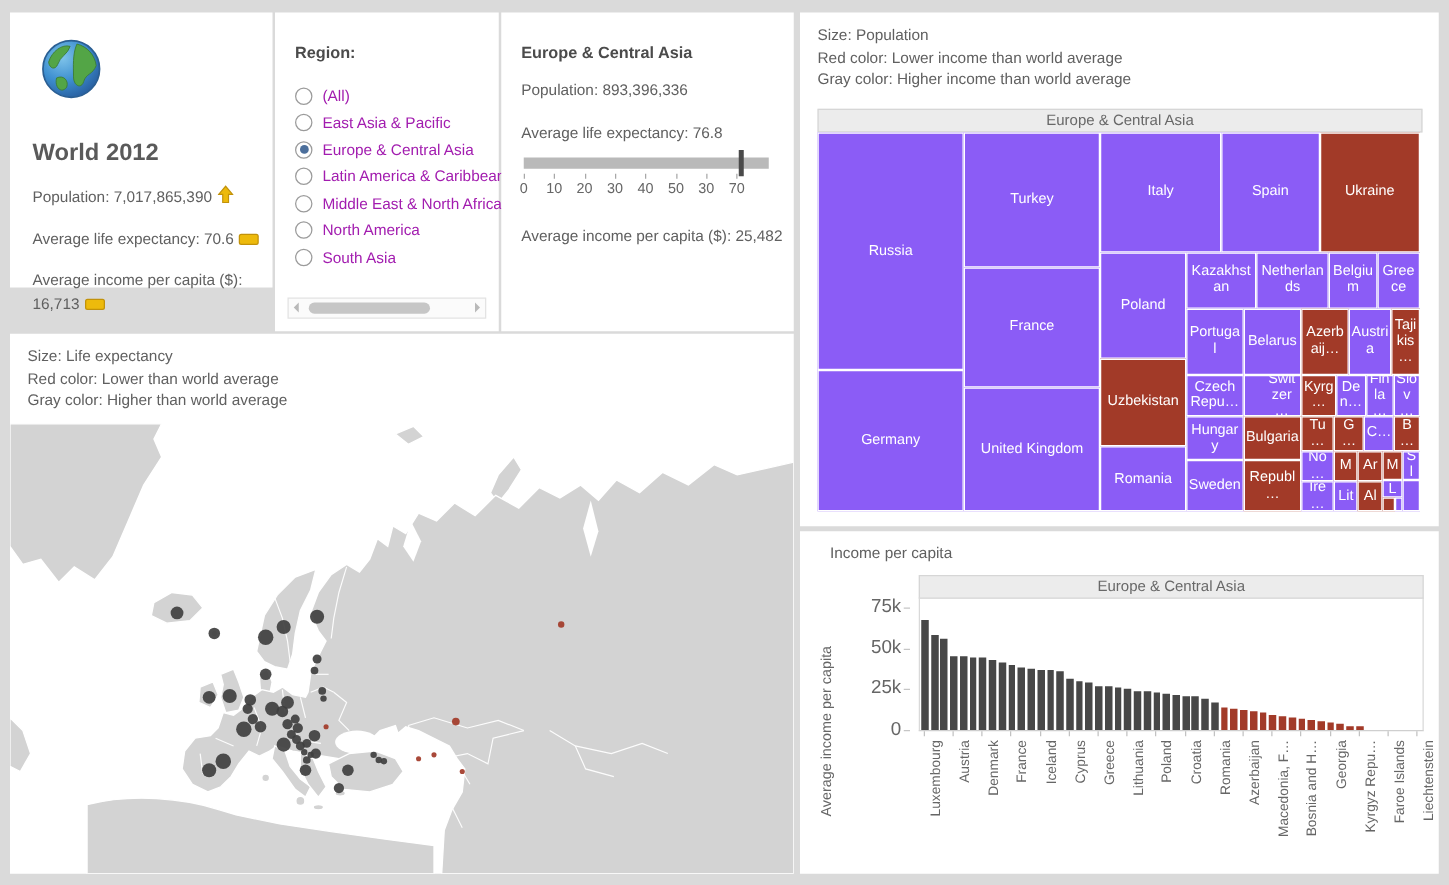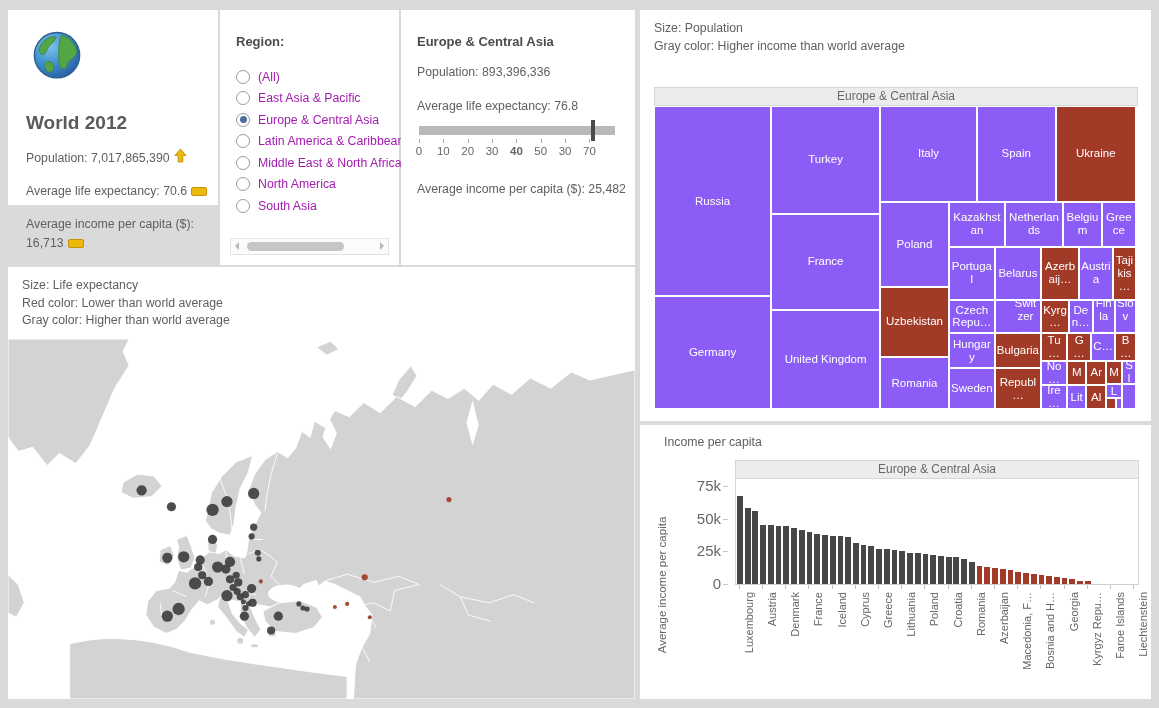--- a/index.html
+++ b/index.html
@@ -2,21 +2,21 @@
 <html><head>
 <meta charset="utf-8">
 <style>
   html,body{margin:0;padding:0;}
   body{
     width:1159px;height:708px;position:relative;overflow:hidden;
     background:#dadada;font-family:"Liberation Sans",sans-serif;
     -webkit-font-smoothing:antialiased;
   }
   .card{position:absolute;background:#fff;}
-  #p-world{left:8px;top:10px;width:210px;height:195px;}
+  #p-world{left:8px;top:10px;width:210px;height:220px;}
   #p-region{left:220px;top:10px;width:179px;height:255px;}
   #p-eca{left:401px;top:10px;width:234px;height:255px;}
   #p-map{left:8px;top:267px;width:627px;height:432px;}
   #p-tree{left:640px;top:10px;width:511px;height:411px;}
   #p-bar{left:640px;top:425px;width:511px;height:274px;}
 
   .t{font-size:12.3px;color:#606060;}
   .ptitle{font-weight:bold;color:#4b4b4b;font-size:13px;}
 
   
@@ -158,21 +158,21 @@
     <div id="gauge-axis">
         <div class="gtick" style="left: 0%;"></div>
         <div class="gticklab" style="left: 0%;">0</div>
         <div class="gtick" style="left: 12.4224%;"></div>
         <div class="gticklab" style="left: 12.4224%;">10</div>
         <div class="gtick" style="left: 24.8447%;"></div>
         <div class="gticklab" style="left: 24.8447%;">20</div>
         <div class="gtick" style="left: 37.2671%;"></div>
         <div class="gticklab" style="left: 37.2671%;">30</div>
         <div class="gtick" style="left: 49.6894%;"></div>
-        <div class="gticklab" style="left: 49.6894%; font-weight: bold;">40</div>
+        <div class="gticklab" style="left: 49.6894%;">40</div>
         <div class="gtick" style="left: 62.1118%;"></div>
         <div class="gticklab" style="left: 62.1118%;">50</div>
         <div class="gtick" style="left: 74.5342%;"></div>
         <div class="gticklab" style="left: 74.5342%;">30</div>
         <div class="gtick" style="left: 86.9565%;"></div>
         <div class="gticklab" style="left: 86.9565%;">70</div>
       </div>
   </div>
   <div id="eca-inc" class="t">Average income per capita ($): 25,482</div>
 </div>
@@ -296,20 +296,21 @@
         <circle cx="330" cy="259" r="2" fill="#A23A28" fill-opacity="0.92"></circle>
         <circle cx="352" cy="272" r="2" fill="#A23A28" fill-opacity="0.92"></circle>
         <circle cx="246" cy="237" r="2" fill="#A23A28" fill-opacity="0.92"></circle>
       </g>
   </svg>
 </div>
 
 <div class="card" id="p-tree">
   <div class="legend t">
     <div>Size: Population</div>
+    <div>Red color: Lower income than world average</div>
     <div>Gray color: Higher income than world average</div>
   </div>
   <div class="band" id="tree-band">Europe &amp; Central Asia</div>
   <div id="tree-area">
       <div class="tile tg" style="left: 0%; top: 0%; width: 24.3%; height: 62.8%; justify-content: center;">
         <span>Russia</span>
       </div>
       <div class="tile tg" style="left: 0%; top: 62.8%; width: 24.3%; height: 37.2%;">
         <span>Germany</span>
       </div>

